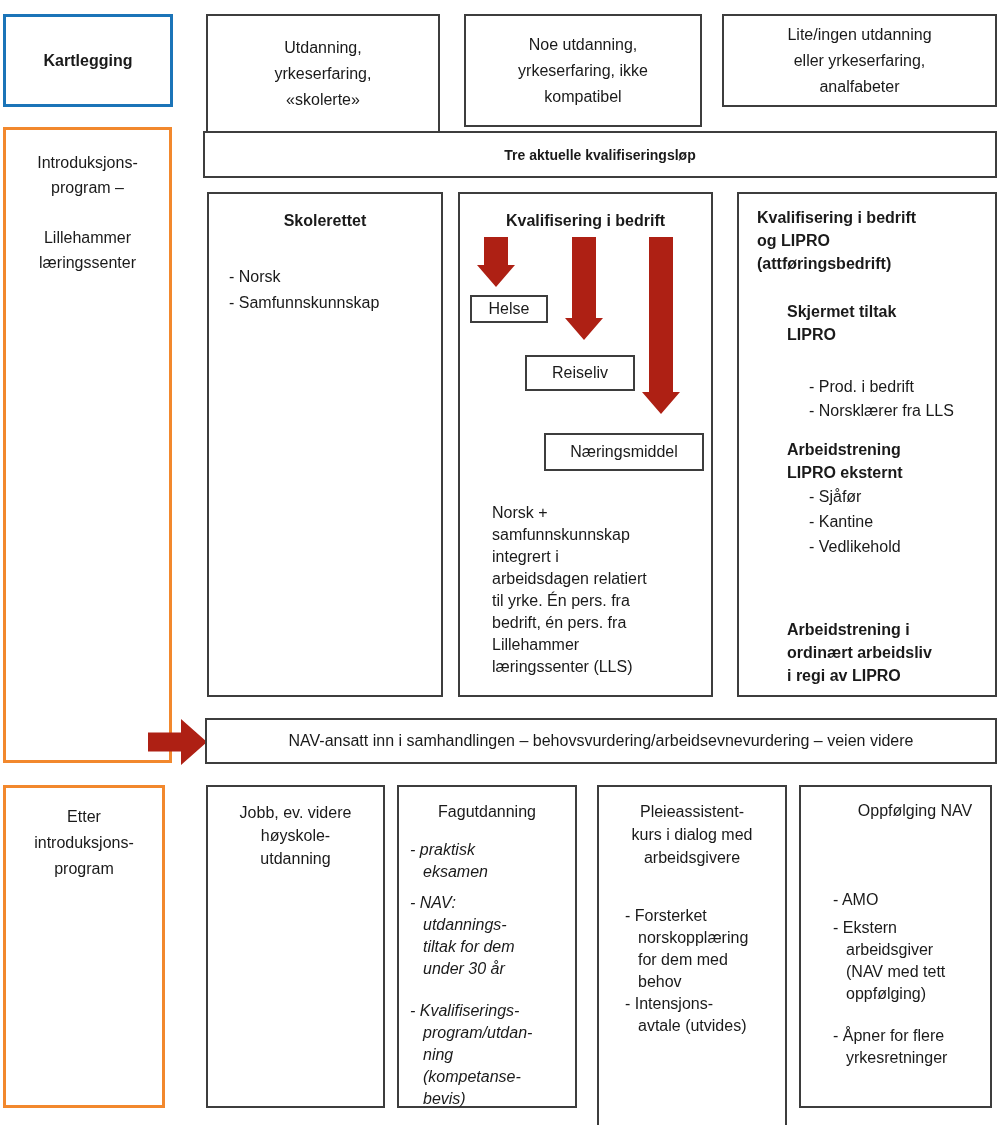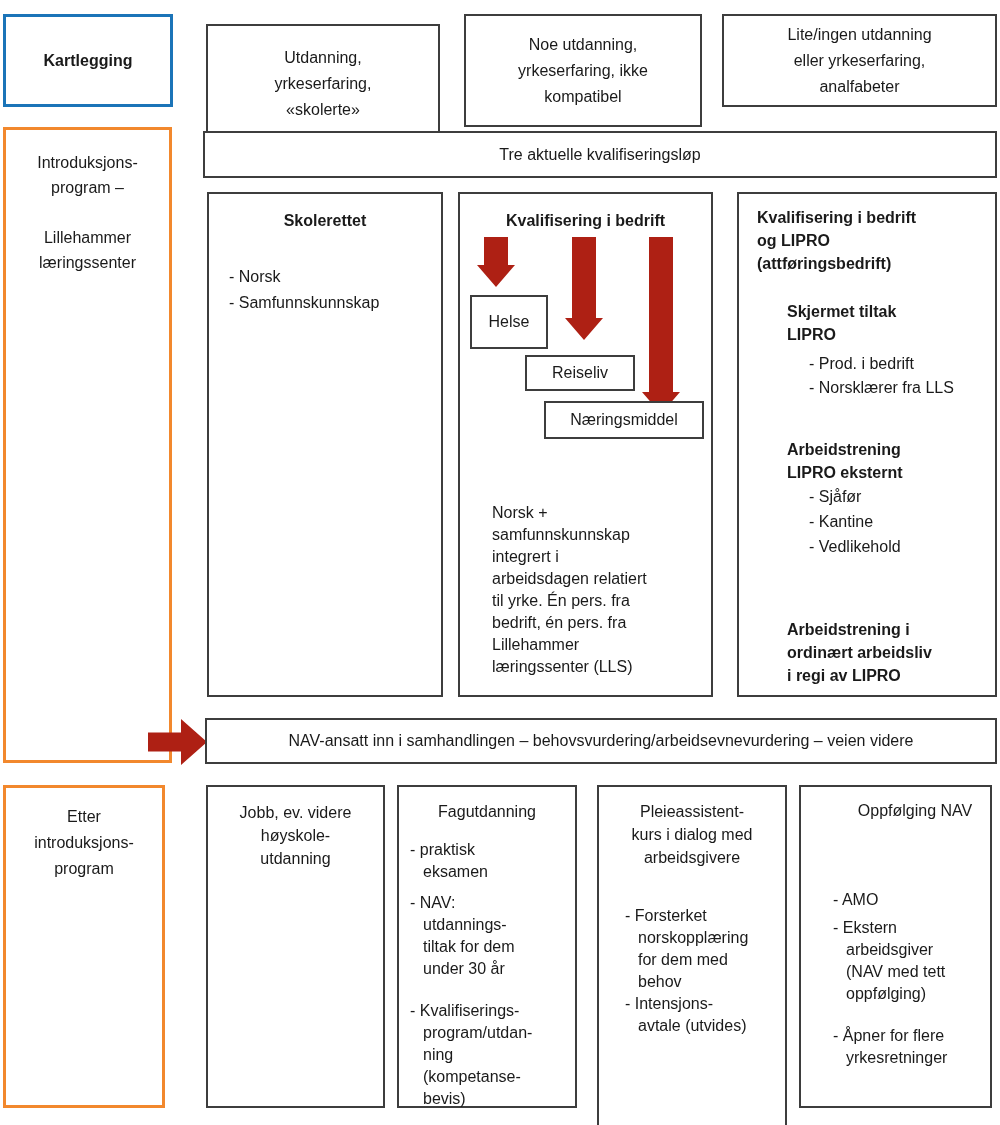--- a/index.html
+++ b/index.html
@@ -32,23 +32,23 @@
   }
   .blue-border  { border: 3px solid var(--blue); }
   .orange-border{ border: 3px solid var(--orange); }
   .abs { position: absolute; }
   .pre { white-space: pre-line; }
   .center { text-align: center; }
   .vcenter { display: flex; align-items: center; justify-content: center; }
   .bold { font-weight: bold; }
   .lh26 { line-height: 26px; }
   .lh25 { line-height: 25px; }
-  .lh24 { line-height: 24px; }
+  .lh24 { line-height: 24px; margin-top: 23px; }
   .lh23 { line-height: 23px; }
-  .main-title { font-weight: normal; font-size: 16px; }
+  .main-title { font-weight: bold; font-size: 14px; }
   .hang {
     padding-left: 13px;
     text-indent: -13px;
     white-space: pre-line;
   }
   .arrow-icon { position: absolute; display: block; }
   .arrow-icon polygon { fill: var(--red); }
   .sub-box {
     position: absolute;
     background: var(--background);
@@ -72,21 +72,21 @@
 Lillehammer
 læringssenter</div>
   </div>
 
   <div class="box orange-border" style="left:3px; top:785px; width:162px; height:323px;">
     <div class="pre center lh26" style="padding-top:16px;">Etter
 introduksjons-
 program</div>
   </div>
 
-  <div class="box pre center lh26 vcenter" style="left:206px; top:24px; width:234px; height:119px;">
+  <div class="box pre center lh26 vcenter" style="left:206px; top:14px; width:234px; height:119px;">
     <span class="pre">Utdanning,
 yrkeserfaring,
 «skolerte»</span>
   </div>
   <div class="box pre center lh26 vcenter" style="left:464px; top:14px; width:238px; height:113px;">
     <span class="pre">Noe utdanning,
 yrkeserfaring, ikke
 kompatibel</span>
   </div>
   <div class="box pre center lh26 vcenter" style="left:722px; top:14px; width:275px; height:93px;">
@@ -113,27 +113,27 @@
     <svg class="arrow-icon" style="left:17px; top:43px;" width="38" height="50" viewBox="0 0 38 50" aria-hidden="true">
       <polygon points="7,0 31,0 31,28 38,28 19,50 0,28 7,28"></polygon>
     </svg>
     <svg class="arrow-icon" style="left:105px; top:43px;" width="38" height="103" viewBox="0 0 38 103" aria-hidden="true">
       <polygon points="7,0 31,0 31,81 38,81 19,103 0,81 7,81"></polygon>
     </svg>
     <svg class="arrow-icon" style="left:182px; top:43px;" width="38" height="177" viewBox="0 0 38 177" aria-hidden="true">
       <polygon points="7,0 31,0 31,155 38,155 19,177 0,155 7,155"></polygon>
     </svg>
 
-    <div class="sub-box" style="left:10px; top:101px; width:78px; height:54px;">
+    <div class="sub-box" style="left:10px; top:101px; width:78px; height:28px;">
       <span>Helse</span>
     </div>
     <div class="sub-box" style="left:65px; top:161px; width:110px; height:36px;">
       <span>Reiseliv</span>
     </div>
-    <div class="sub-box" style="left:84px; top:207px; width:160px; height:38px;">
+    <div class="sub-box" style="left:84px; top:239px; width:160px; height:38px;">
       <span>Næringsmiddel</span>
     </div>
 
     <div class="abs pre" style="left:32px; top:308px; width:208px;">Norsk +
 samfunnskunnskap
 integrert i
 arbeidsdagen relatiert
 til yrke. Én pers. fra
 bedrift, én pers. fra
 Lillehammer
@@ -173,21 +173,21 @@
   </div>
 
   <div class="box" style="left:206px; top:785px; width:179px; height:323px;">
     <div class="pre center lh23" style="margin-top:14px;">Jobb, ev. videre
 høyskole-
 utdanning</div>
   </div>
 
   <div class="box" style="left:397px; top:785px; width:180px; height:323px;">
     <div class="center" style="margin-top:14px;">Fagutdanning</div>
-    <div class="abs" style="left:11px; top:52px; width:160px;">
+    <div class="abs" style="left:11px; top:52px; width:160px;font-style:italic;">
       <div class="hang" style="margin-bottom:9px;">- praktisk
 eksamen</div>
       <div class="hang" style="margin-bottom:20px;">- NAV:
 utdannings-
 tiltak for dem
 under 30 år</div>
       <div class="hang">- Kvalifiserings-
 program/utdan-
 ning
 (kompetanse-

